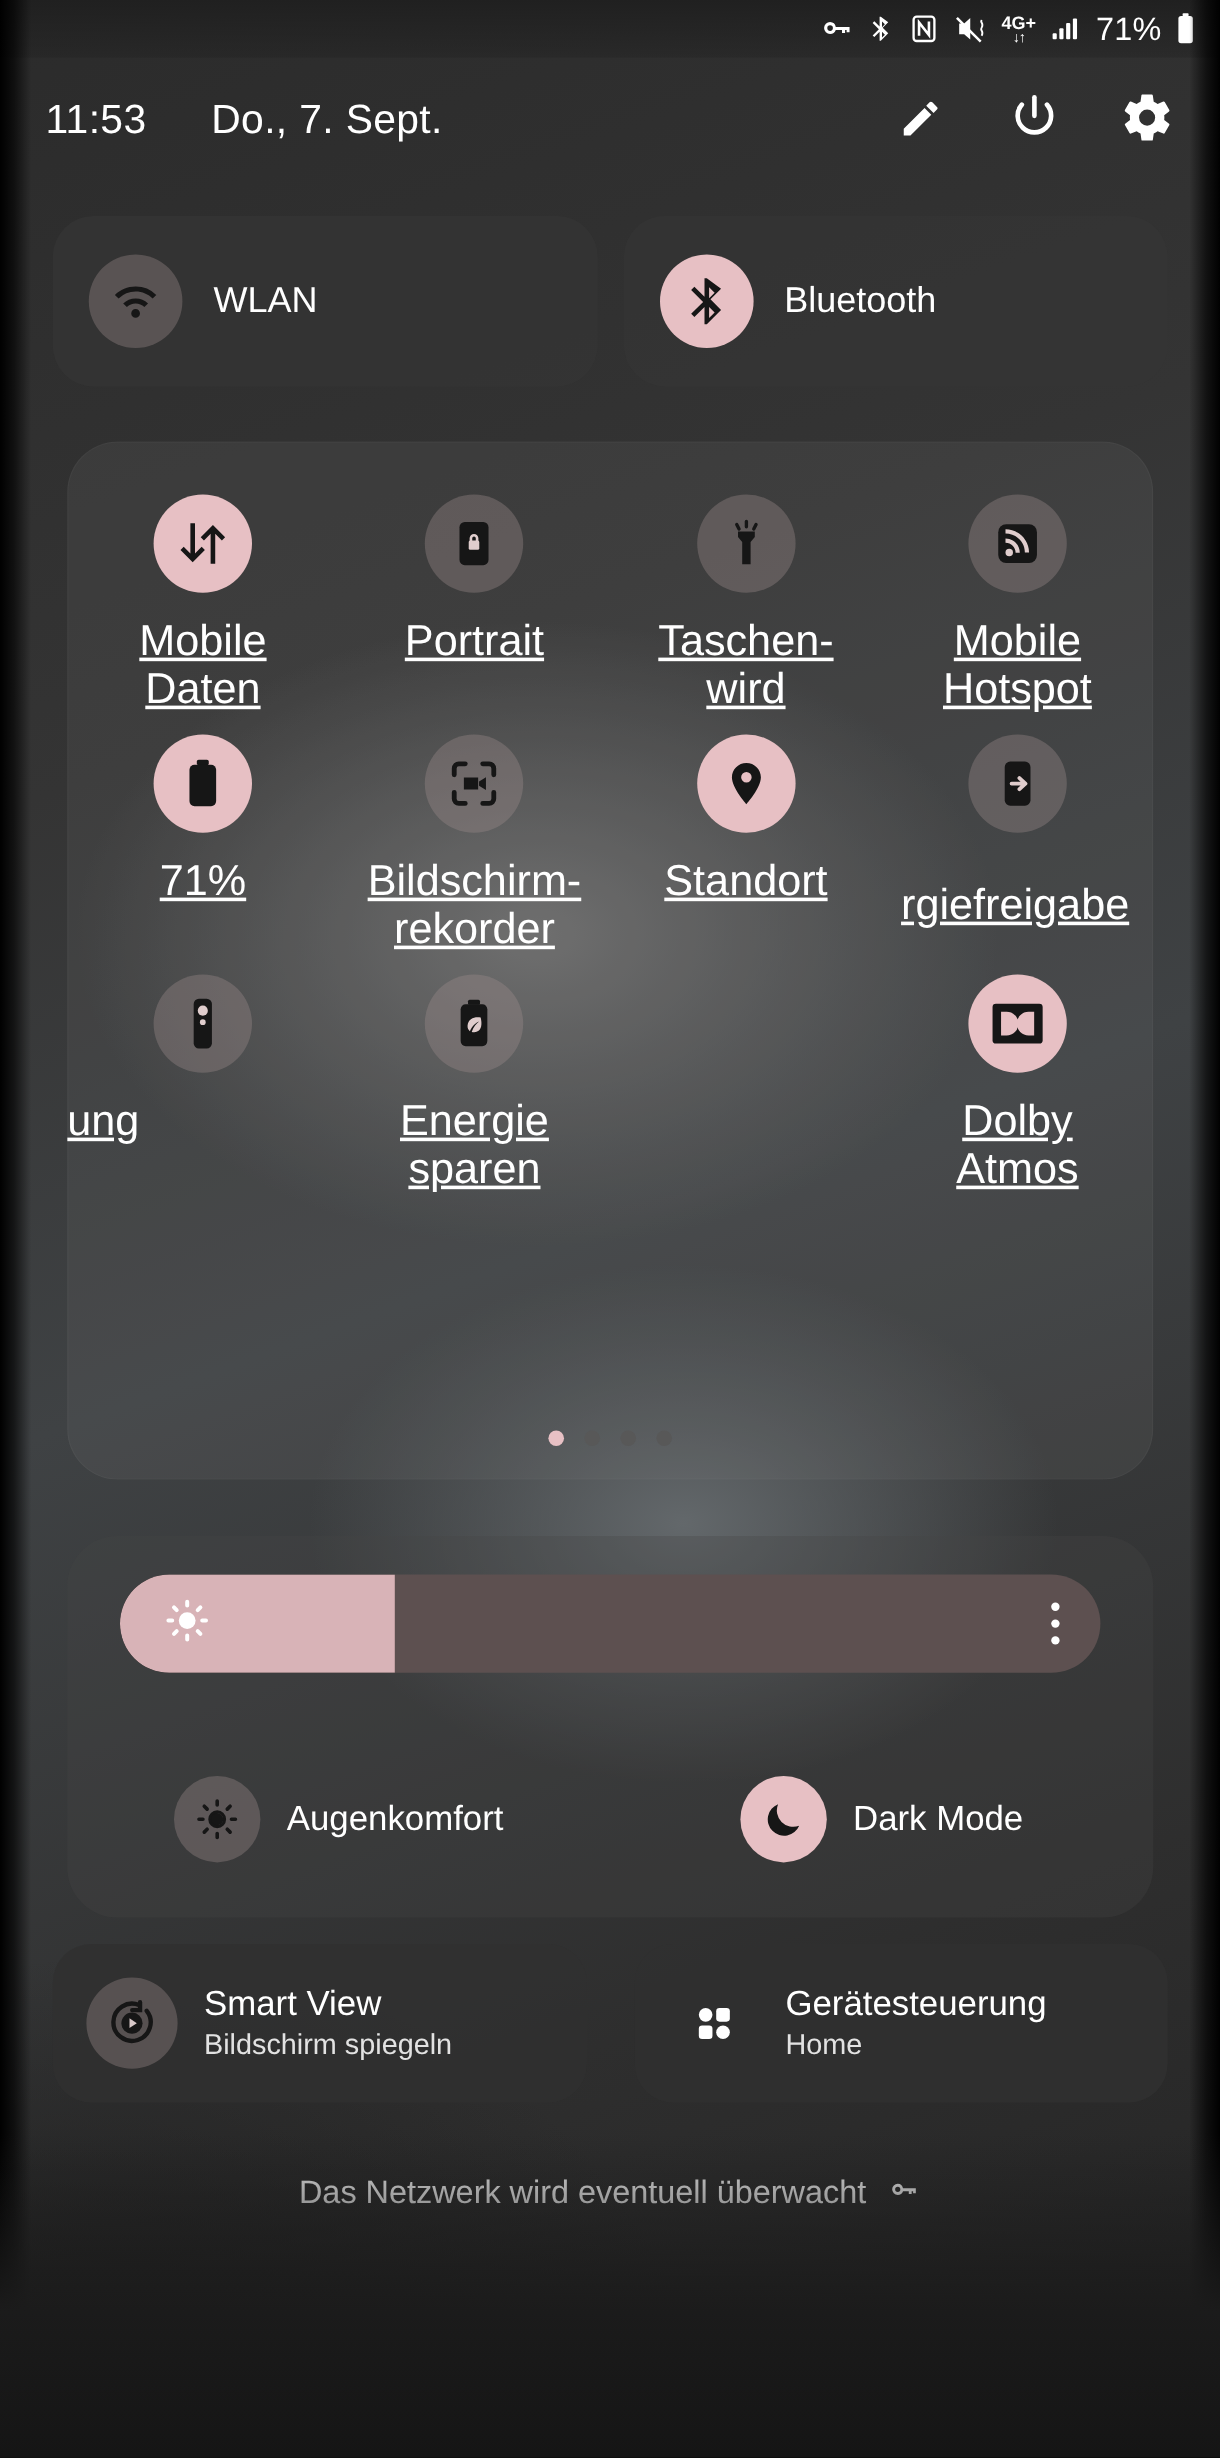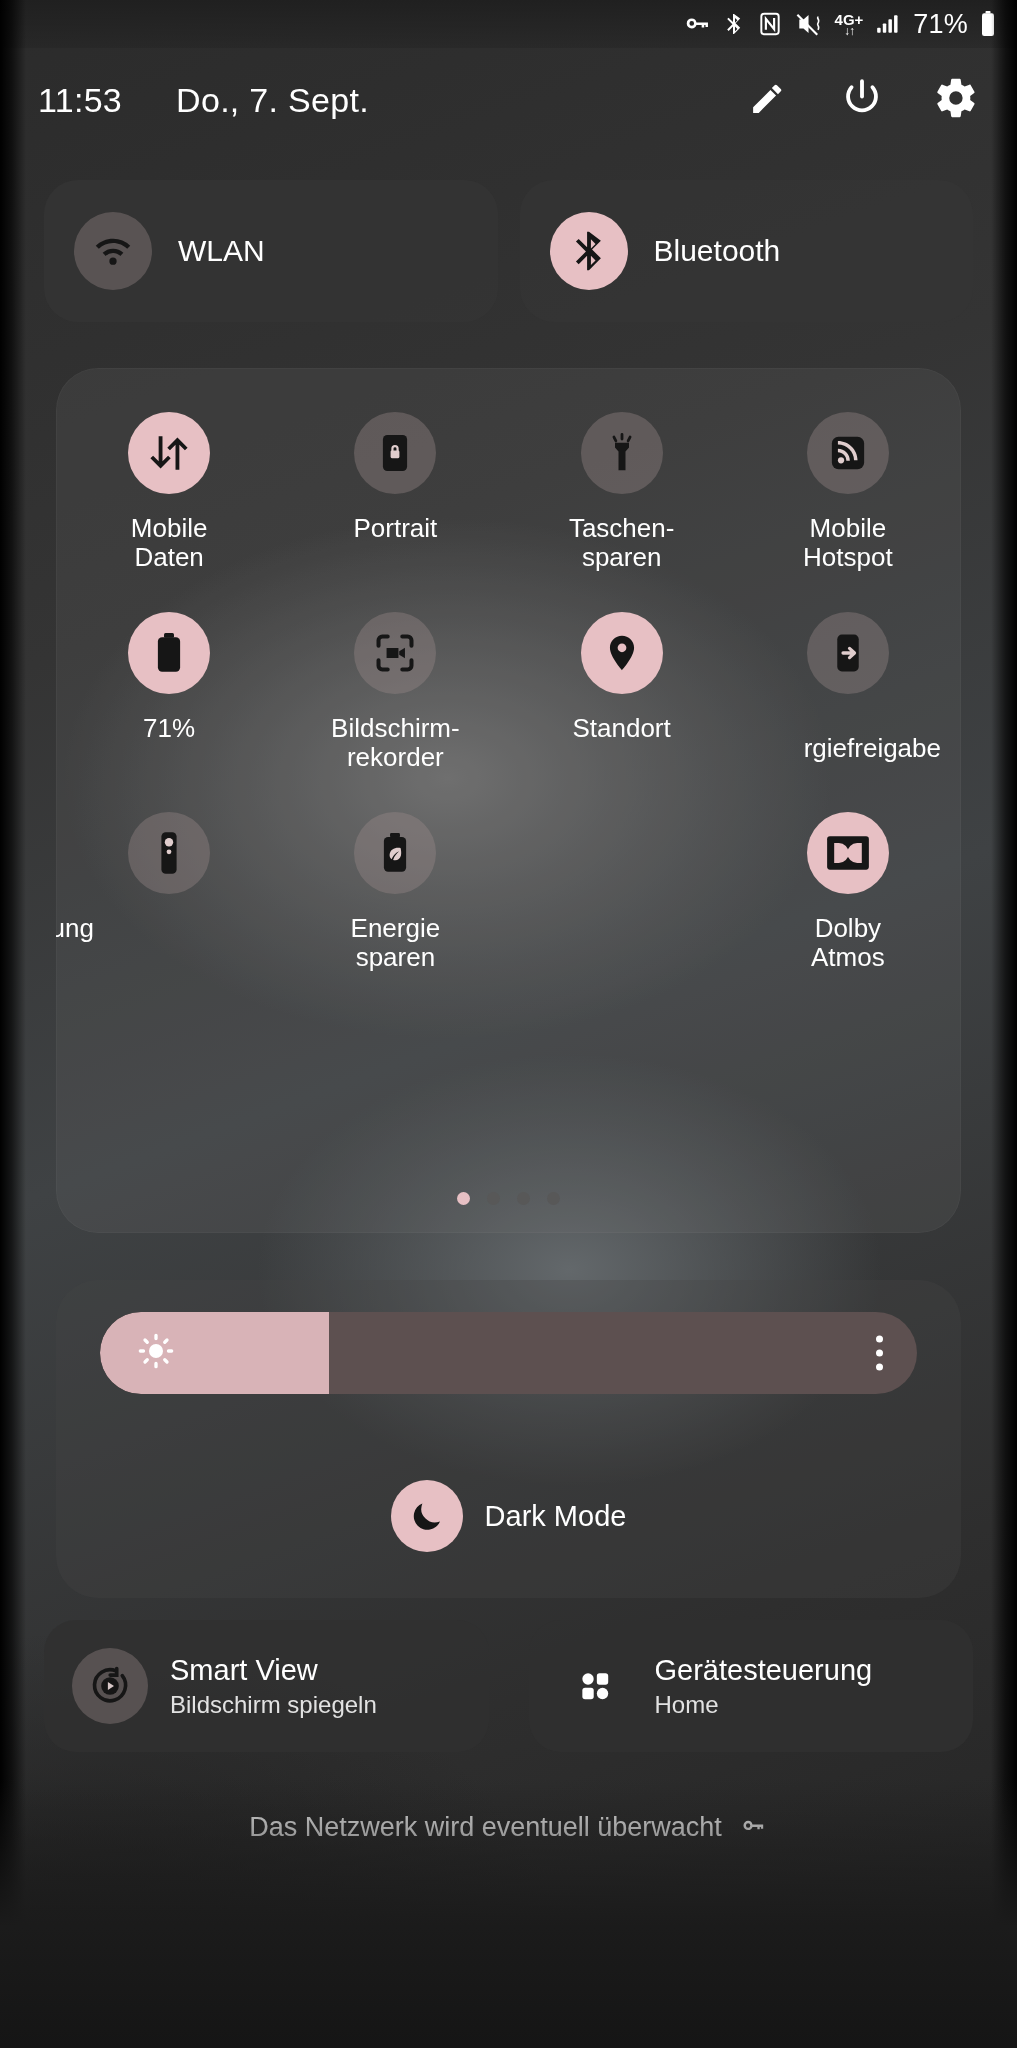--- a/index.html
+++ b/index.html
@@ -89,22 +89,22 @@
   }
   .qcell {
     height: 200px; display: flex; flex-direction: column;
     align-items: center; padding-top: 10px; position: relative; overflow: hidden;
   }
   .qcircle {
     width: 82px; height: 82px; border-radius: 50%;
     display: flex; align-items: center; justify-content: center; flex: none;
   }
   .qlabel {
-    margin-top: 20px; color: #fff; font-size: 26px; line-height: 1.12;
-    text-align: center; white-space: pre-line; width: 100%;
+    margin-top: 20px; color: #fff; font-size: 36px; line-height: 1.12;
+    text-align: center; white-space: pre-line; width: 100%; text-decoration: underline;
   }
   .qsub { color: #cfcfcf; font-size: 21px; margin-top: 4px; text-align: center; }
   .clip-l { text-align: right; padding-right: 2px; transform: translateX(-18px); }
   .clip-c { text-align: left; transform: translateX(-20px); }
   .marquee-fade-l {
     -webkit-mask-image: linear-gradient(90deg, rgba(0,0,0,0.25) 0px, #000 30px);
             mask-image: linear-gradient(90deg, rgba(0,0,0,0.25) 0px, #000 30px);
             margin-top: 40px;
   }
   .marquee-fade-r {
@@ -300,21 +300,21 @@
       </div>
 
       <div class="qcell">
         <div class="qcircle off">
           <svg width="42" height="44" viewBox="0 0 24 24" fill="#161616">
             <path d="M12 1.4v2.6M7.4 2.9l1.1 2.2M16.6 2.9l-1.1 2.2" stroke="#161616" stroke-width="1.6" stroke-linecap="round"></path>
             <path d="M8 6.2h8v2.6l-2 2.4v10.6h-4V11.2L8 8.8V6.2z"></path>
           </svg>
         </div>
         <div class="qlabel">Taschen-
-sparen</div>
+wird</div>
       </div>
 
       <div class="qcell">
         <div class="qcircle off">
           <svg width="44" height="44" viewBox="0 0 24 24" fill="#161616">
             <rect x="3.2" y="3.2" width="17.6" height="17.6" rx="3.6"></rect>
             <circle cx="8.2" cy="16" r="1.7" fill="#e0cdcd"></circle>
             <path d="M6.5 11.6c2.6 0 4.6 2 4.6 4.6h1.9c0-3.6-2.9-6.5-6.5-6.5v1.9z" fill="#e0cdcd"></path>
             <path d="M6.5 7.4c4.9 0 8.8 3.9 8.8 8.6h1.9c0-5.7-4.8-10.5-10.7-10.5v1.9z" fill="#e0cdcd"></path>
           </svg>
@@ -427,20 +427,33 @@
         </svg>
       </span>
       <span id="slider-menu">
         <i></i>
           <i></i>
           <i></i>
       </span>
     </div>
 
     <div id="modes">
+      <div class="mode">
+        <span class="mode-ico off">
+          <svg width="38" height="38" viewBox="0 0 24 24" fill="#161616">
+            <path d="M12 7.3a4.7 4.7 0 1 0 0 9.4 4.7 4.7 0 0 0 0-9.4zm0 1.6a3.1 3.1 0 0 1 0 6.2V8.9z"></path>
+            <circle cx="12" cy="12" r="3.2"></circle>
+            <g stroke="#161616" stroke-width="1.9" stroke-linecap="round">
+              <path d="M12 2.4v2.1M12 19.5v2.1M21.6 12h-2.1M4.5 12H2.4"></path>
+              <path d="M18.8 5.2l-1.5 1.5M6.7 17.3l-1.5 1.5M18.8 18.8l-1.5-1.5M6.7 6.7L5.2 5.2"></path>
+            </g>
+          </svg>
+        </span>
+        <span class="mode-label">Augenkomfort</span>
+      </div>
 
       <div class="mode">
         <span class="mode-ico on">
           <svg width="38" height="38" viewBox="0 0 24 24" fill="#161616">
             <path d="M20.2 15.4A8.6 8.6 0 0 1 9.1 4.1a8.6 8.6 0 1 0 11.1 11.3z"></path>
           </svg>
         </span>
         <span class="mode-label">Dark Mode</span>
       </div>
     </div>

